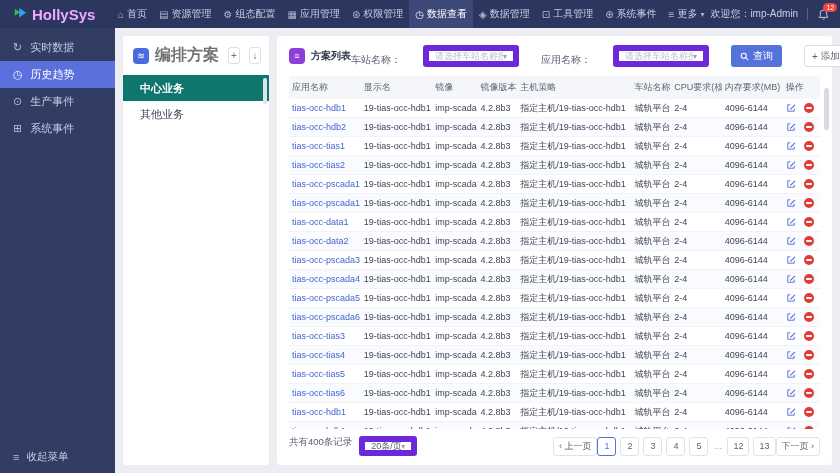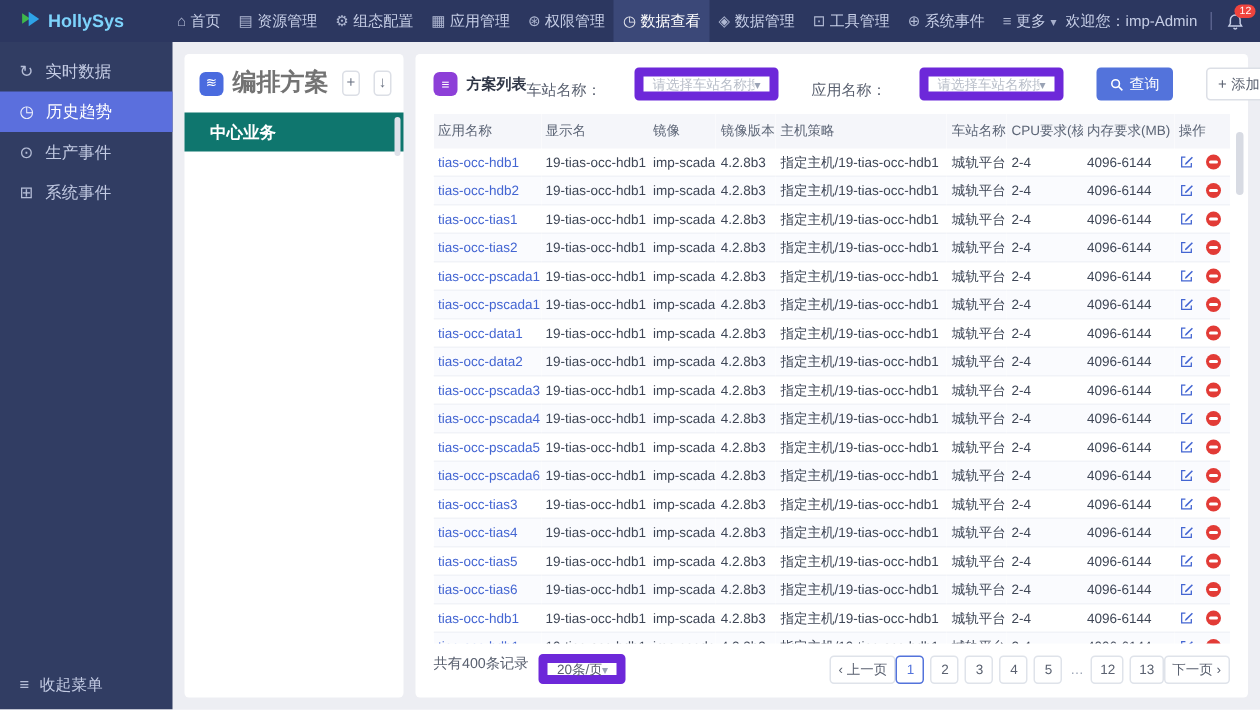--- a/index.html
+++ b/index.html
@@ -2,21 +2,21 @@
 <html><head>
 <meta charset="utf-8">
 <style>
   * { margin:0; padding:0; box-sizing:border-box; }
   html,body { width:840px; height:473px; overflow:hidden; background:#edeef3;
     font-family:"Liberation Sans","DejaVu Sans",sans-serif; }
 
   
   .topnav { height:28px; background:#2c3760; display:flex; align-items:center; color:#c6cee6; }
   .logo { width:112px; padding-left:13px; display:flex; align-items:center; gap:5px;
-    color:#7dd3fc; font-weight:bold; font-size:12px; flex-shrink:0; }
+    color:#f0abfc; font-weight:bold; font-size:15px; flex-shrink:0; }
   .nav-items { display:flex; height:100%; }
   .nav-item { display:flex; align-items:center; gap:3px; padding:0 6px; font-size:10px;
     cursor:pointer; white-space:nowrap; }
   .nav-item.active { background:#3b4878; color:#fff; }
   .nav-ico { font-size:10px; opacity:.85; }
   .nav-caret { font-size:8px; opacity:.8; }
   .topnav-right { margin-left:auto; display:flex; align-items:center; gap:9px; padding-right:12px; }
   .welcome { font-size:10px; white-space:nowrap; }
   .tn-divider { width:1px; height:12px; background:#58618c; }
   .bell { position:relative; display:flex; cursor:pointer; color:#c6cee6; }
@@ -217,20 +217,21 @@
 
     <section class="plan-panel">
       <div class="plan-head">
         <span class="plan-ico">≋</span>
         <span class="plan-title">编排方案</span>
         <span class="mini-btn">+</span>
         <span class="mini-btn">↓</span>
       </div>
       <div id="plan-items">
           <div class="plan-item active">中心业务</div>
+          <div class="plan-item">其他业务</div>
         </div>
       <div class="plan-scroll"></div>
     </section>
 
     <section class="list-panel">
       <div class="list-head">
         <span class="list-ico">≡</span>
         <span class="list-title">方案列表</span>
         <div class="filters">
           <span class="f-label">车站名称：</span>

